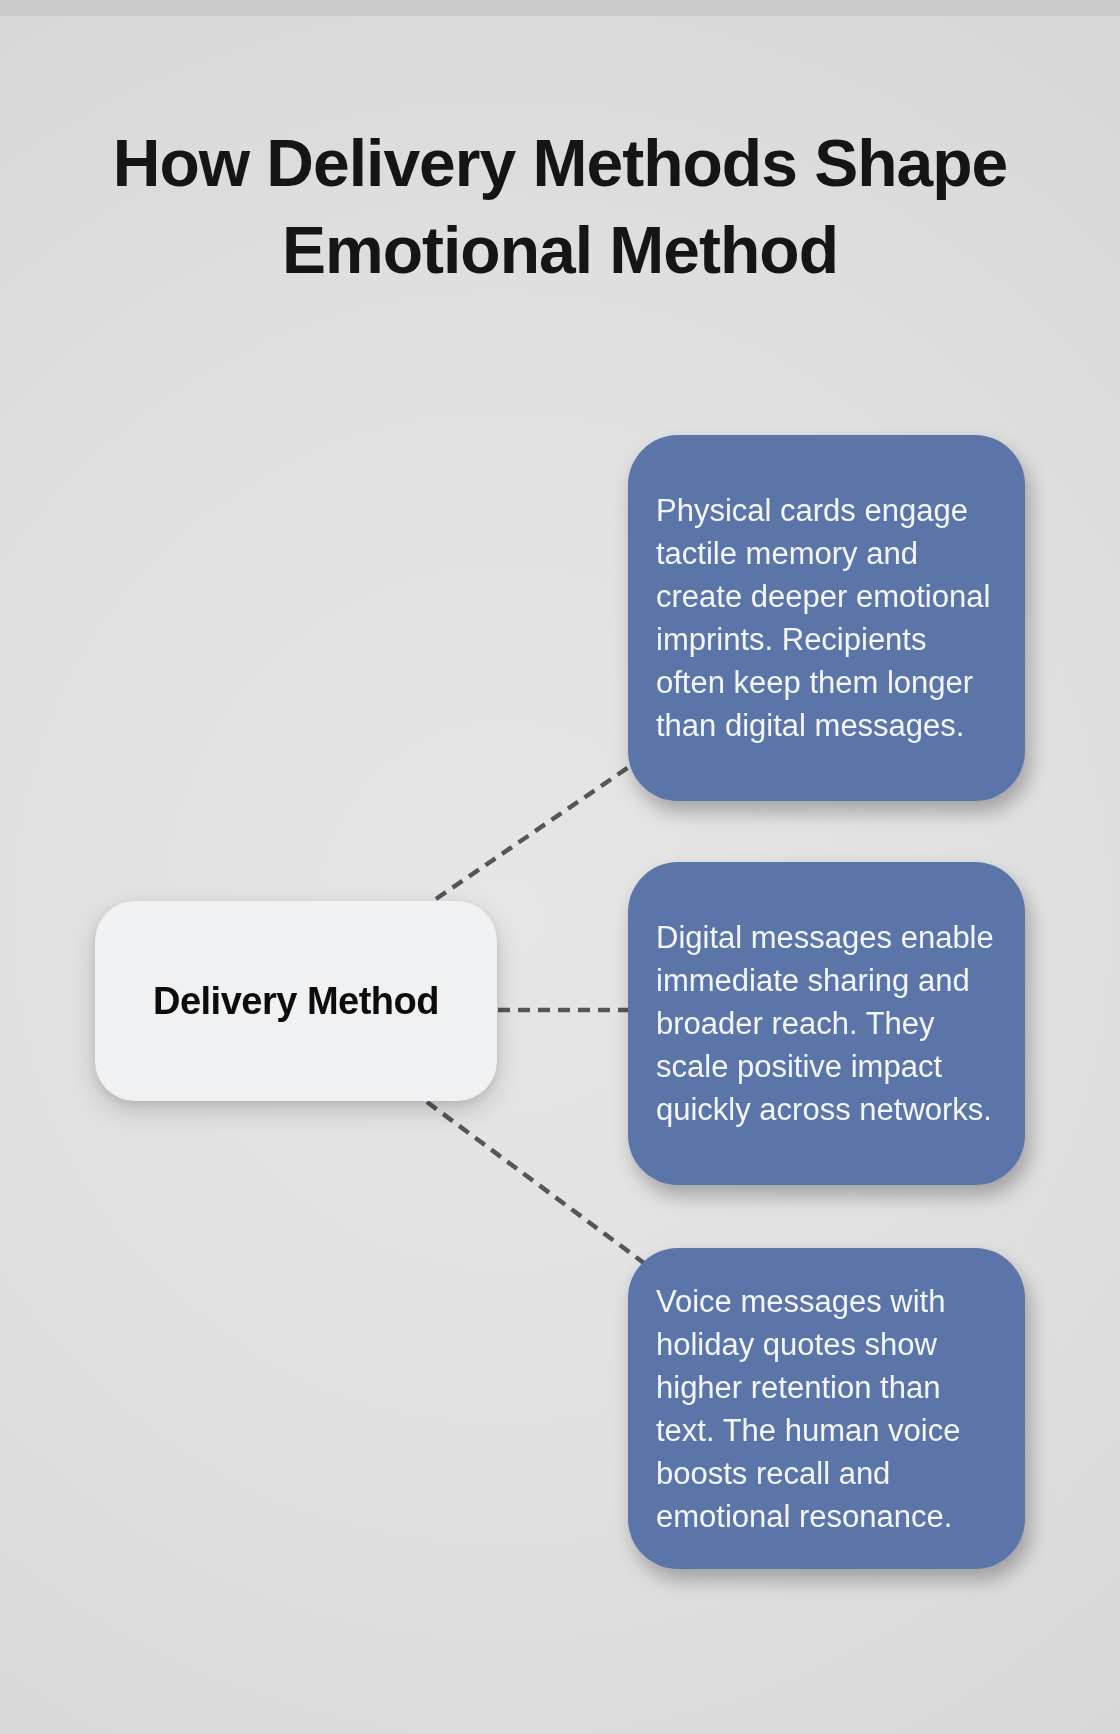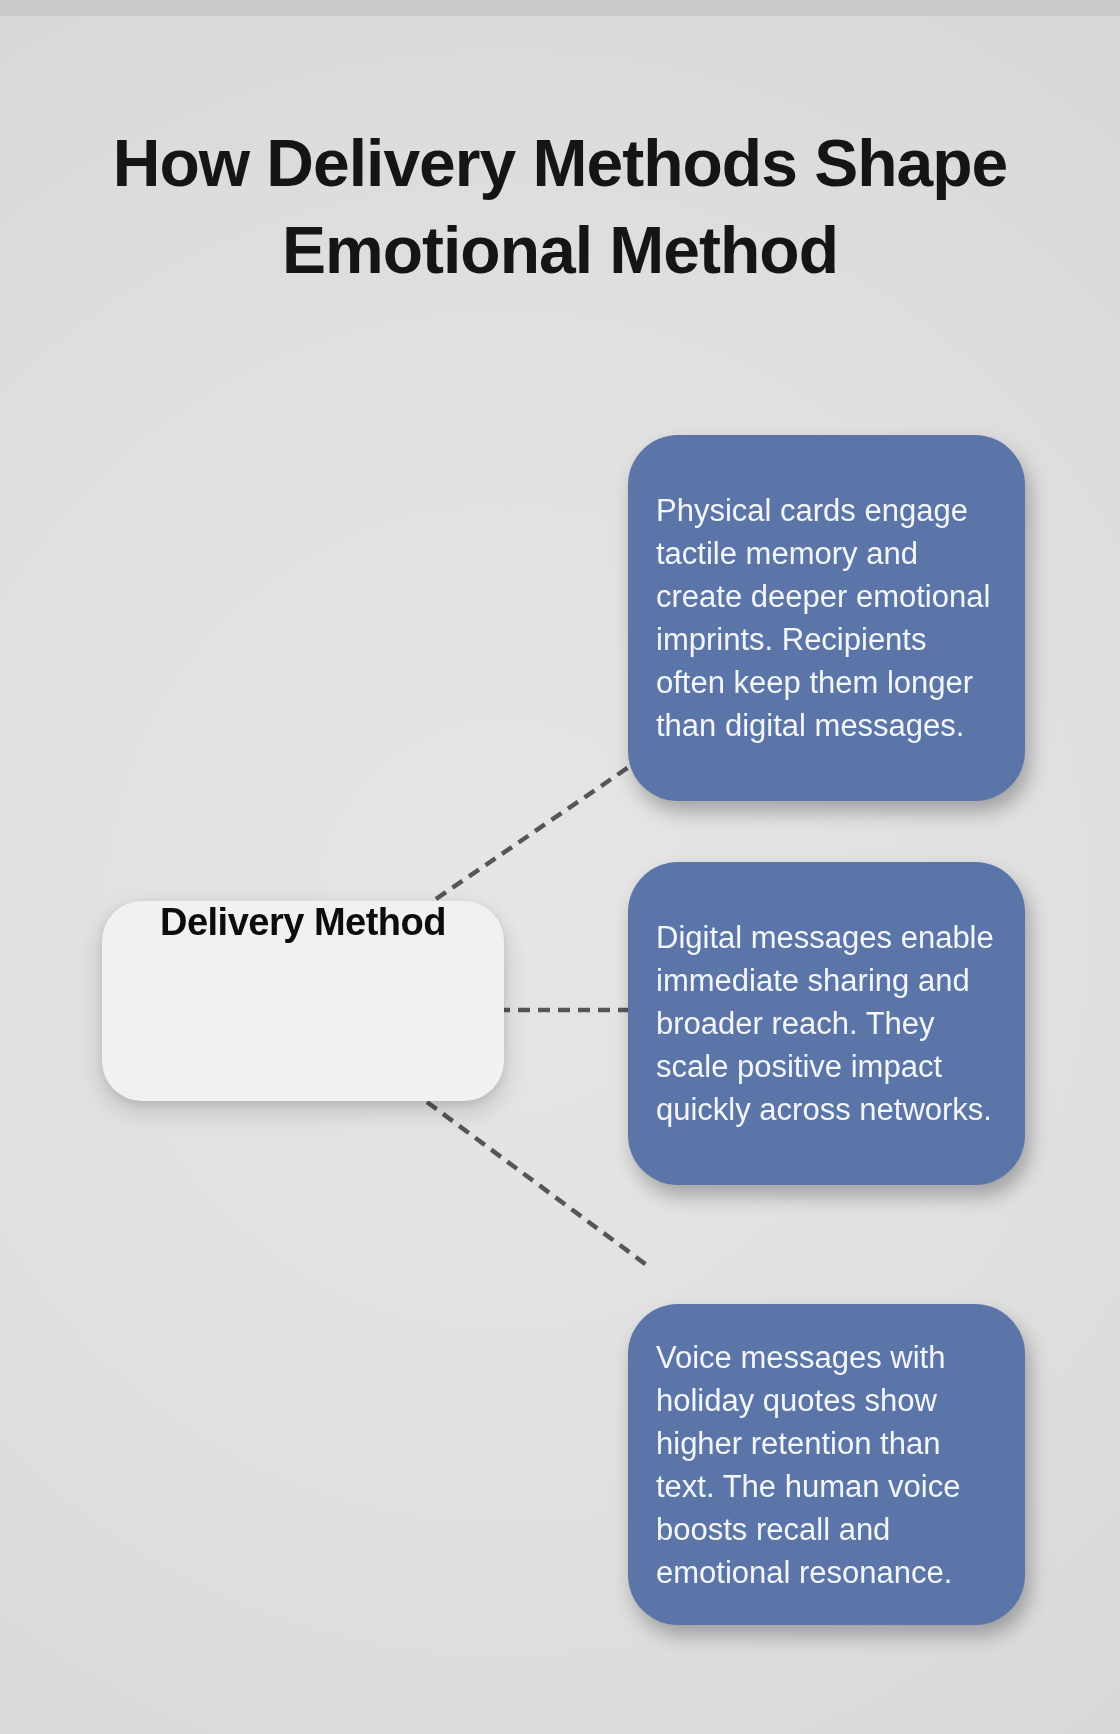--- a/index.html
+++ b/index.html
@@ -32,29 +32,29 @@
   .title span { display: block; }
   .connector-layer {
     position: absolute;
     top: 0; left: 0;
     width: 1120px;
     height: 1734px;
     z-index: 1;
   }
   .center-node {
     position: absolute;
-    left: 102px;
+    left: 95px;
     top: 885px;
     width: 402px;
     height: 200px;
     border-radius: 40px;
     background: #eff1f3;
     box-shadow: 0 10px 26px rgba(0,0,0,0.16), 0 3px 8px rgba(0,0,0,0.08);
     display: flex;
-    align-items: flex-start;
+    align-items: center;
     justify-content: center;
     z-index: 2;
   }
   .center-node .label {
     font-size: 38px;
     font-weight: 700;
     color: #0c0c0c;
     letter-spacing: -0.5px;
   }
   .card {
@@ -72,21 +72,21 @@
   }
   .card p {
     margin: 0;
     font-size: 31px;
     line-height: 43px;
     color: #f3f6fa;
     font-weight: 400;
   }
   .card-1 { top: 419px; height: 366px; }
   .card-2 { top: 846px; height: 323px; justify-content: center; }
-  .card-3 { top: 1288px; height: 321px; }
+  .card-3 { top: 1232px; height: 321px; }
 </style>
 </head>
 <body>
 
 <div class="canvas">
 
   <div class="title">
     <span>How Delivery Methods Shape</span>
     <span>Emotional Method</span>
   </div>

